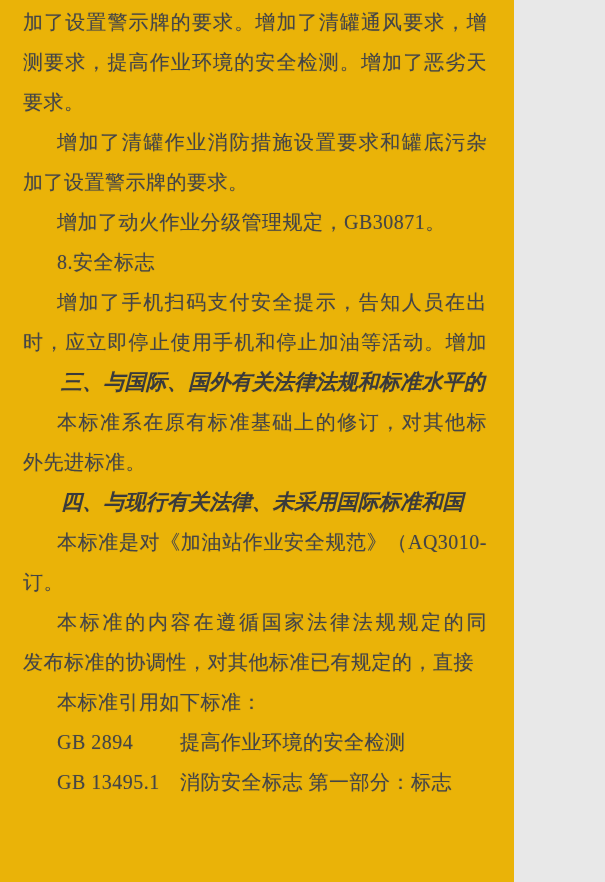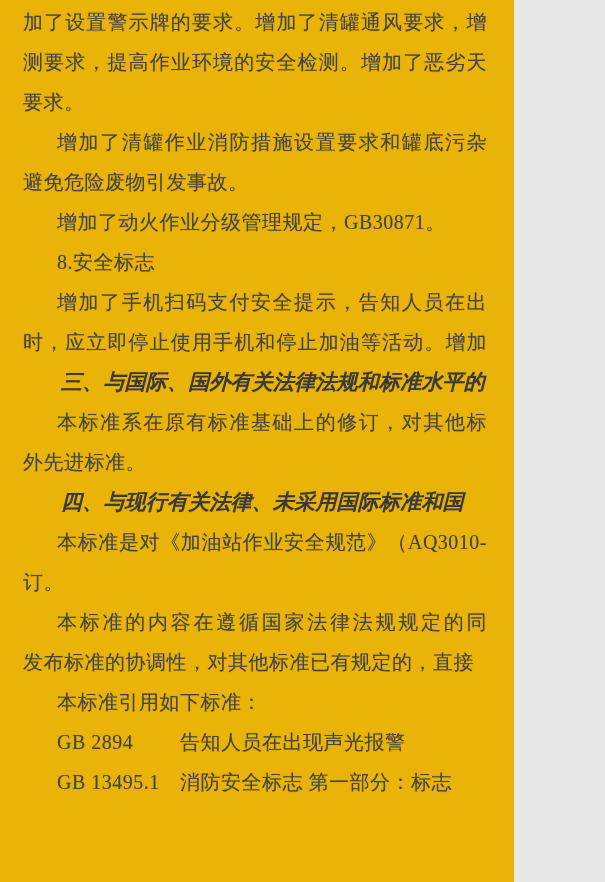--- a/index.html
+++ b/index.html
@@ -52,29 +52,29 @@
   }
 </style>
 </head>
 <body>
 
 <div class="page">
     <div class="line body fill">加了设置警示牌的要求。增加了清罐通风要求，增加了氧气含</div>
     <div class="line body fill">测要求，提高作业环境的安全检测。增加了恶劣天气下的作业</div>
     <div class="line body">要求。</div>
     <div class="line body indent fill">增加了清罐作业消防措施设置要求和罐底污杂处理要求，</div>
-    <div class="line body">避免危险废物引发事故。</div>
+    <div class="line body">加了设置警示牌的要求。</div>
     <div class="line body indent">增加了动火作业分级管理规定，GB30871。</div>
     <div class="line body indent">8.安全标志</div>
     <div class="line body indent fill">增加了手机扫码支付安全提示，告知人员在出现声光报警</div>
     <div class="line body fill">时，应立即停止使用手机和停止加油等活动。增加了自助加油</div>
     <div class="line heading indent">三、与国际、国外有关法律法规和标准水平的对比分析</div>
     <div class="line body indent fill">本标准系在原有标准基础上的修订，对其他标准已有规定的</div>
     <div class="line body">外先进标准。</div>
     <div class="line heading indent">四、与现行有关法律、未采用国际标准和国</div>
     <div class="line body indent fill">本标准是对《加油站作业安全规范》（AQ3010-2007）的修</div>
     <div class="line body">订。</div>
     <div class="line body indent fill">本标准的内容在遵循国家法律法规规定的同时，保持与已</div>
     <div class="line body">发布标准的协调性，对其他标准已有规定的，直接引用。</div>
     <div class="line body indent">本标准引用如下标准：</div>
-    <div class="line ref indent"><span class="ref-label">GB 2894</span><span class="ref-desc">告知人员在出现声光报警</span></div>
+    <div class="line ref indent"><span class="ref-label">GB 2894</span><span class="ref-desc">提高作业环境的安全检测</span></div>
     <div class="line ref indent"><span class="ref-label">GB 13495.1</span><span class="ref-desc">消防安全标志 第一部分：标志</span></div>
   </div>
 
 </body></html>

